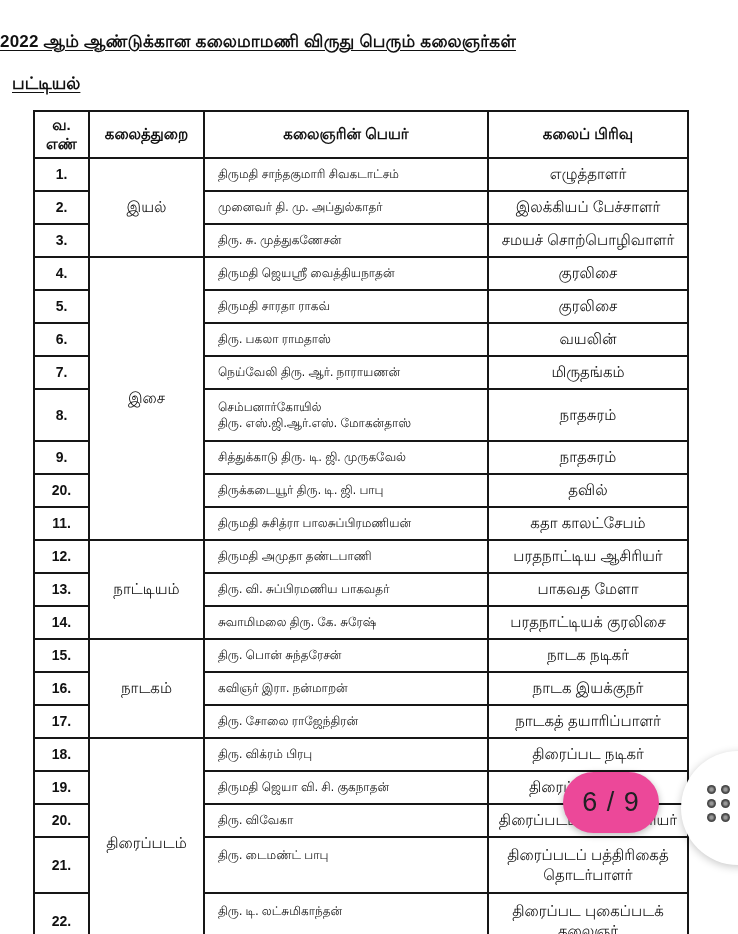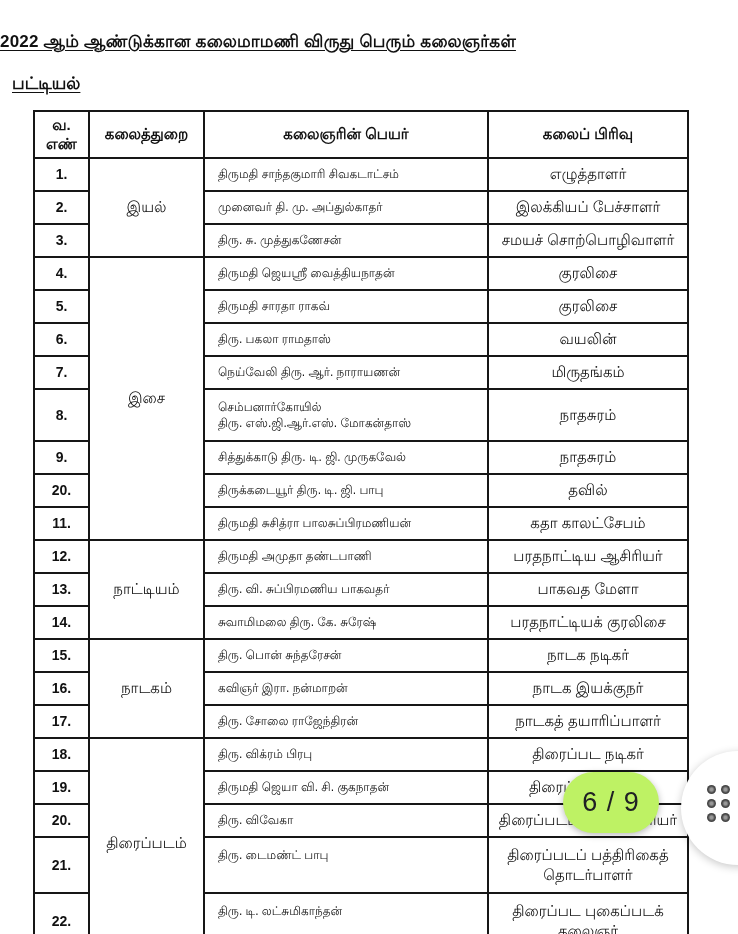--- a/index.html
+++ b/index.html
@@ -47,21 +47,21 @@
   td.sno{ text-align:center; font-weight:bold; font-size:14px; vertical-align:middle; }
   td.field{ text-align:center; font-size:15px; vertical-align:middle; }
   td.name{ text-align:left; font-size:12px; vertical-align:middle; padding-left:13px; padding-right:4px; }
   tr.tall td.name, tr.tall2 td.name{ vertical-align:top; padding-top:9px; }
   td.cat{ text-align:center; font-size:15px; vertical-align:middle; padding:1px 8px; }
   td.cat.nowrap div{ white-space:nowrap; }
   
   .page-pill{
     position:absolute; left:563px; top:772px;
     width:96px; height:61px;
-    background:#bef264; border-radius:32px;
+    background:#ec4899; border-radius:32px;
     box-shadow:0 2px 7px rgba(0,0,0,.28);
     display:flex; align-items:center; justify-content:center;
     font-size:27px; color:#202124; letter-spacing:1px;
     z-index:6;
   }
   .dots-bubble{
     position:absolute; left:681px; top:751px;
     width:114px; height:114px; border-radius:50%;
     background:#ffffff;
     box-shadow:0 2px 9px rgba(0,0,0,.22);

